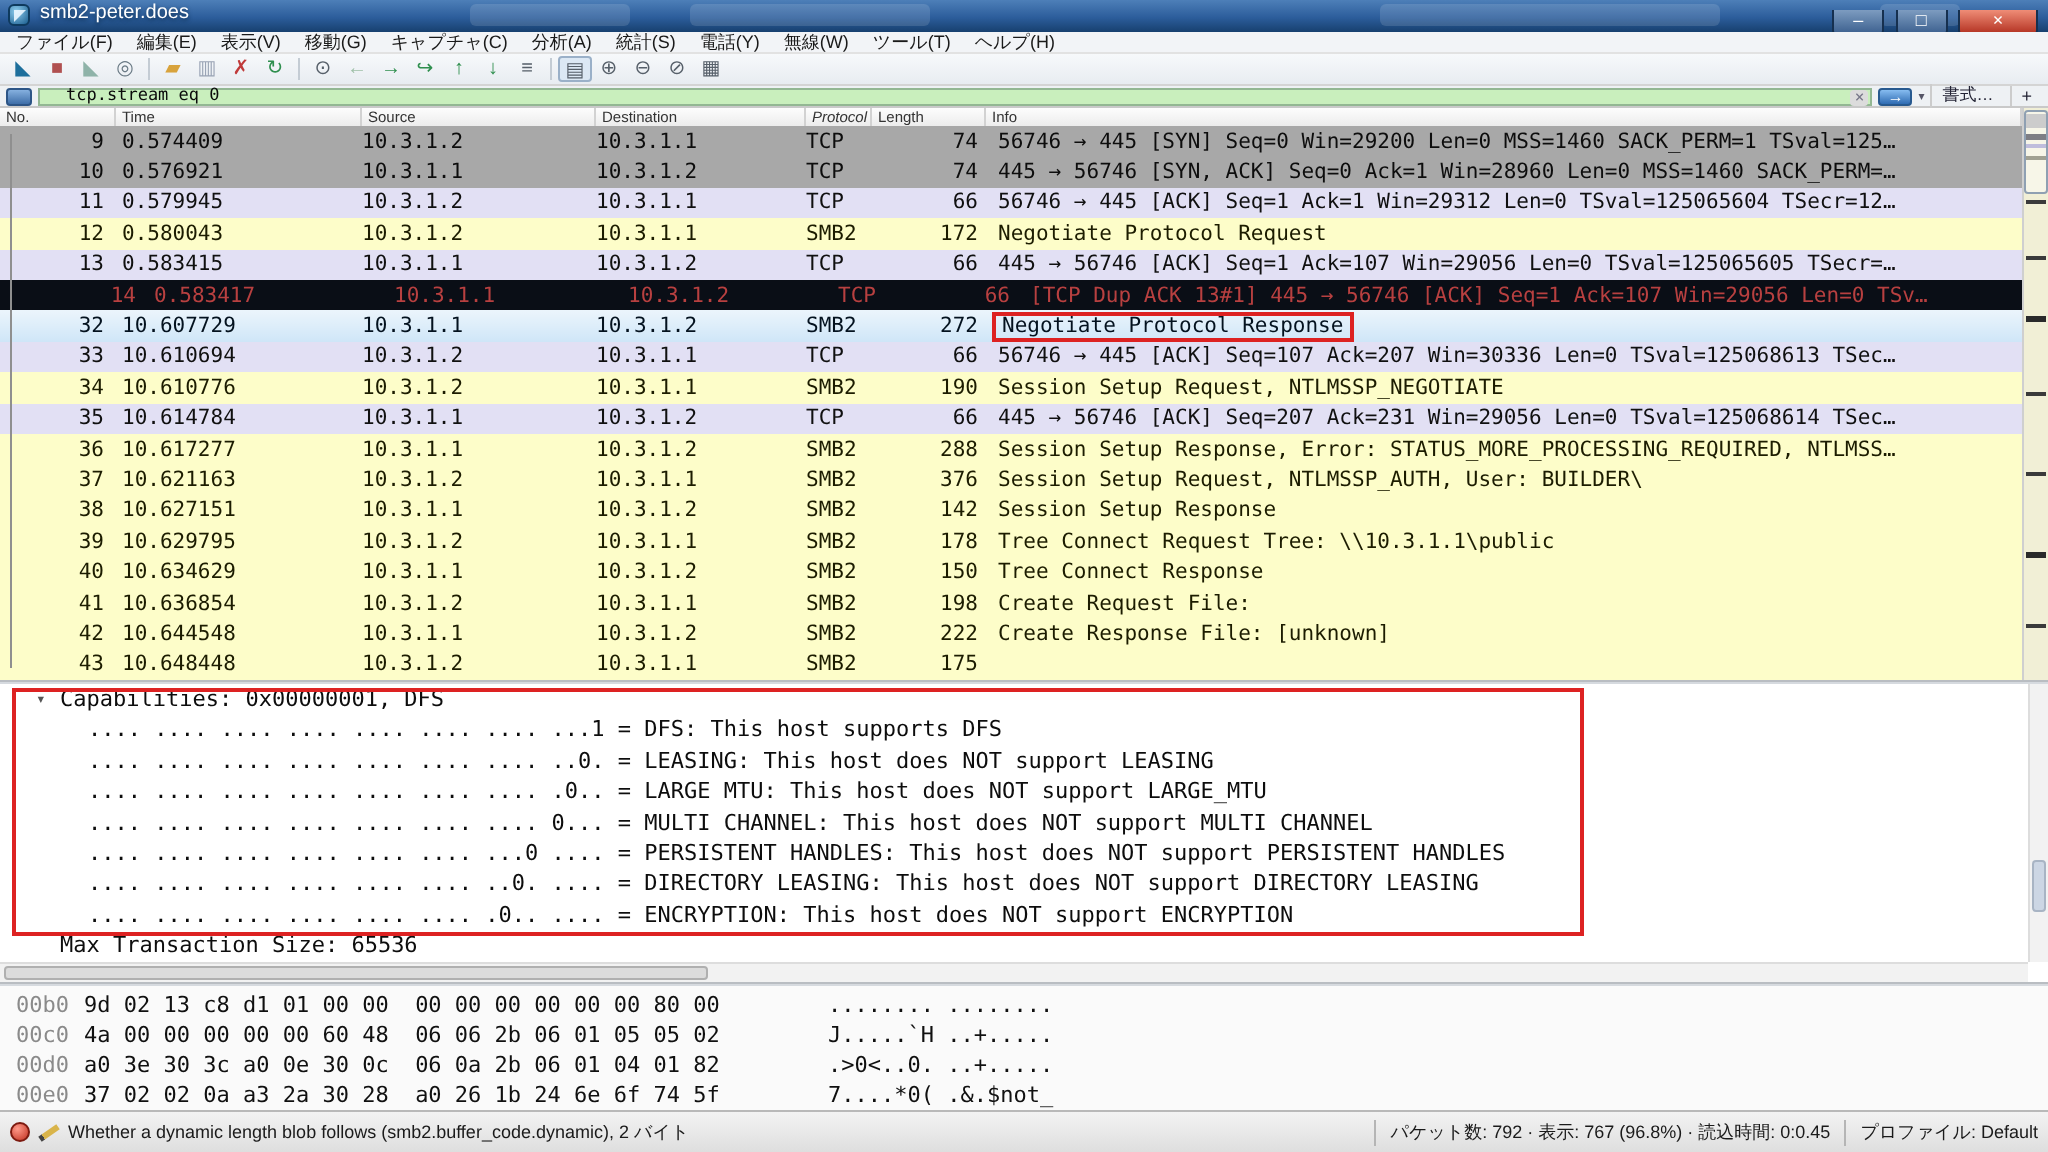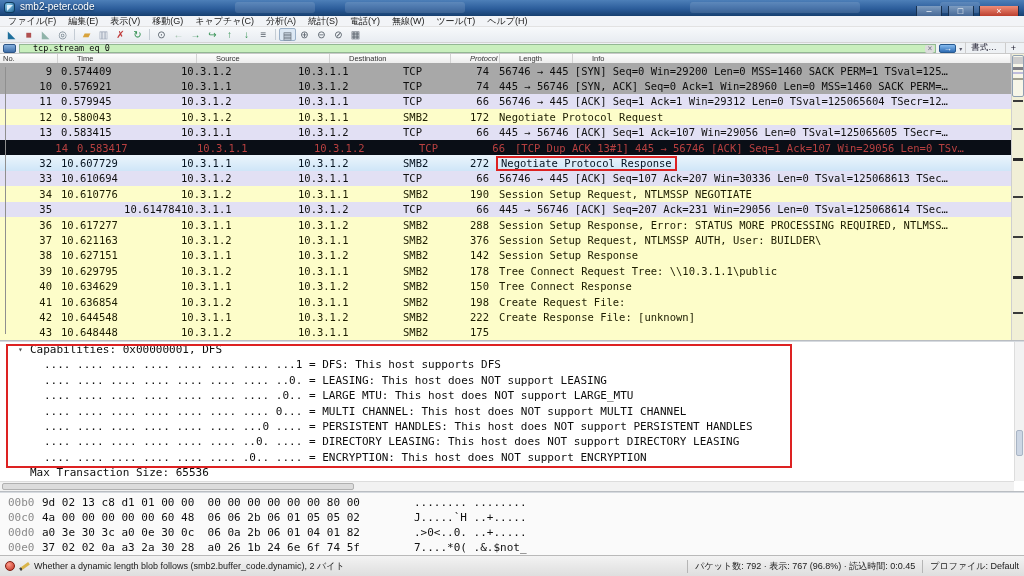--- a/index.html
+++ b/index.html
@@ -44,21 +44,21 @@
   .fclear{position:absolute;right:1px;top:0;font-size:8px;line-height:8px;color:#778;background:#dcdcdc;
     padding:0 2px;border-radius:2px;}
   .fapply{width:17px;height:9px;flex:none;background:linear-gradient(#86bcf0,#2f6cb3);color:#fff;border:1px solid #27598f;
     border-radius:2px;font-size:8px;line-height:7px;text-align:center;}
   .fcaret{font-size:6px;color:#556;flex:none;}
   .fexpr{font-size:8.5px;color:#223;padding:0 5px;border-left:1px solid #ccc;flex:none;}
   .fadd{font-size:9px;color:#223;padding:0 5px;border-left:1px solid #ccc;flex:none;}
 
   
   .pktheader{position:absolute;top:54px;left:0;right:13px;height:14px;display:flex;
-    background:linear-gradient(#fdfdfd,#e5e5e5);border-bottom:1px solid #c6c6c6;font-size:7.5px;color:#333;gap:16px;}
+    background:linear-gradient(#fdfdfd,#e5e5e5);border-bottom:1px solid #c6c6c6;font-size:7.5px;color:#333;}
   .hcell{border-right:1px solid #d2d2d2;padding-left:3px;line-height:9px;overflow:hidden;flex:none;}
   .hcell.last{flex:1;}
   .plist{position:absolute;top:63px;left:0;right:13px;height:277px;display:flex;flex-direction:column;
     background:#fff;font-family:"DejaVu Sans Mono",monospace;font-size:10.5px;overflow:hidden;}
   .prow{flex:1;display:flex;align-items:center;overflow:hidden;}
   .pc{white-space:pre;overflow:hidden;flex:none;}
   .pc-no{text-align:right;padding-right:6px;}
   .pc-time{padding-left:3px;}
   .pc-len{text-align:right;padding-right:4px;}
   .pc-info{flex:1;padding-left:6px;}
@@ -110,21 +110,21 @@
 </style>
 </head>
 <body>
 
 <div class="app" style="--annot-red: #dd2222; --filter-green: #c9efbd; --smb2-row: #fdfdc9; --tcp-row: #e2e0f4; --gray-row: #a8a8a8; --badtcp-bg: #0a0e16; --badtcp-fg: #b84040; --selected-row: #cfe6f8; --titlebar-blue: #2c5d9b;">
 
   <div class="titlebar">
     <span class="app-icon">
         <span class="fin"></span>
       </span>
-    <span class="title-text">smb2-peter.code</span>
+    <span class="title-text">smb2-peter.does</span>
     <span class="sheen s1"></span>
     <span class="sheen s2"></span>
     <span class="sheen s3"></span>
     <span class="sheen s4"></span>
     <span class="winbtns">
       <span class="wb">–</span>
       <span class="wb">□</span>
       <span class="wb close">×</span>
     </span>
   </div>
@@ -255,21 +255,21 @@
         <span class="pc pc-no" style="width: 58px;">34</span>
         <span class="pc pc-time" style="width: 123px;">10.610776</span>
         <span class="pc pc-src" style="width: 117px;">10.3.1.2</span>
         <span class="pc pc-dst" style="width: 105px;">10.3.1.1</span>
         <span class="pc pc-proto" style="width: 33px;">SMB2</span>
         <span class="pc pc-len" style="width: 57px;">190</span>
         <span class="pc pc-info">Session Setup Request, NTLMSSP_NEGOTIATE</span>
       </div>
       <div class="prow lavender">
         <span class="pc pc-no" style="width: 58px;">35</span>
-        <span class="pc pc-time" style="width: 123px; text-align: right;">10.614784</span>
+        <span class="pc pc-time" style="width: 123px;">10.614784</span>
         <span class="pc pc-src" style="width: 117px;">10.3.1.1</span>
         <span class="pc pc-dst" style="width: 105px;">10.3.1.2</span>
         <span class="pc pc-proto" style="width: 33px;">TCP</span>
         <span class="pc pc-len" style="width: 57px;">66</span>
         <span class="pc pc-info">445 → 56746 [ACK] Seq=207 Ack=231 Win=29056 Len=0 TSval=125068614 TSec…</span>
       </div>
       <div class="prow yellow">
         <span class="pc pc-no" style="width: 58px;">36</span>
         <span class="pc pc-time" style="width: 123px;">10.617277</span>
         <span class="pc pc-src" style="width: 117px;">10.3.1.1</span>

